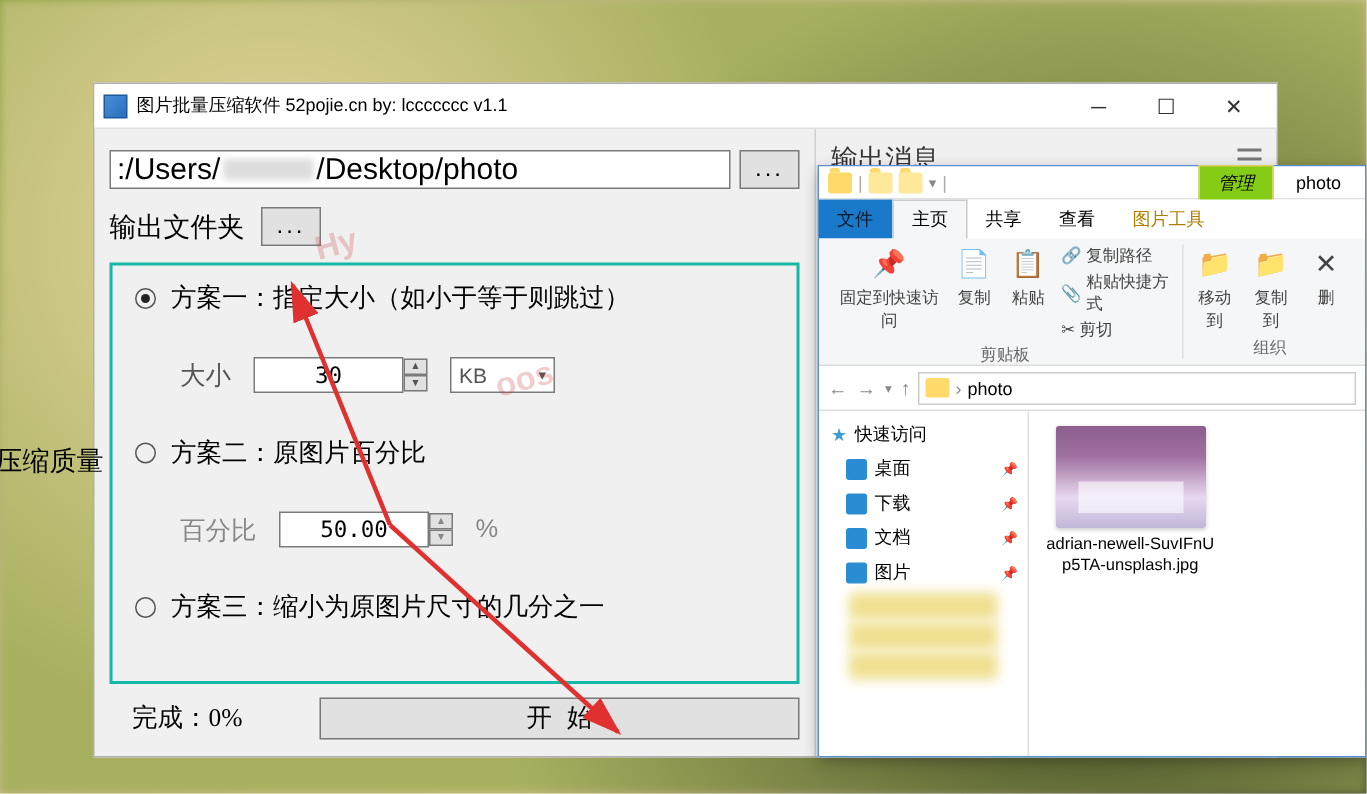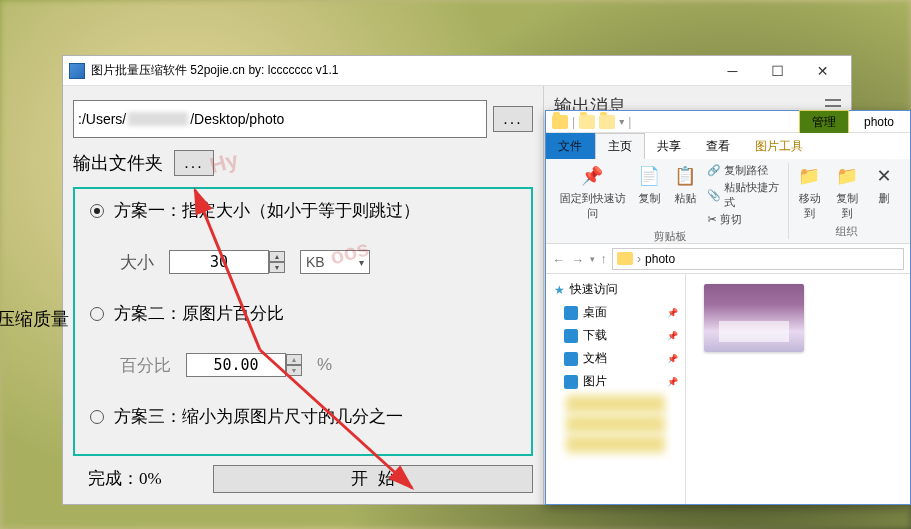--- a/index.html
+++ b/index.html
@@ -16,21 +16,21 @@
 
 .app-body { display: flex; flex: 1; min-height: 0; }
 .app-left { flex: 0 0 480px; padding: 8px 10px; display: flex; flex-direction: column; }
 .app-right { flex: 1; padding: 8px 10px; border-left: 1px solid #d0d0d0; }
 .out-title { font-family: "SimSun"; font-size: 18px; color: #333; }
 .out-menu { float: right; width: 16px; height: 14px; border: 2px solid #777; border-width: 2px 0; position: relative; }
 .out-menu::after { content:""; position:absolute; left:0; right:0; top:4px; height:2px; background:#777; }
 
 .row { display: flex; align-items: center; margin: 6px 0; font-size: 16px; }
 .row-label { width: 95px; font-family: "SimSun"; font-size: 18px; }
-.path-edit { flex: 1; height: 38px; border: 1px solid #7a7a7a; background: #fff; font-family: monospace; font-size: 14px; padding: 0 4px; display: flex; align-items: center; overflow: hidden; white-space: nowrap; }
+.path-edit { flex: 1; height: 26px; border: 1px solid #7a7a7a; background: #fff; font-family: monospace; font-size: 20px; padding: 0 4px; display: flex; align-items: center; overflow: hidden; white-space: nowrap; }
 .path-edit .masked { display: inline-block; width: 60px; height: 14px; background: #ddd; filter: blur(2px); margin: 0 2px; }
 .browse-btn { width: 40px; height: 26px; border: 1px solid #7a7a7a; background: #e1e1e1; margin-left: 6px; display: flex; align-items: center; justify-content: center; letter-spacing: 2px; }
 
 .quality-box { flex: 1; border: 2px solid #14b8a6; margin: 5px 0; padding: 10px 15px; position: relative; display: flex; flex-direction: column; gap: 28px; }
 .quality-side { position: absolute; left: -76px; top: 125px; font-size: 18px; font-family: "SimSun"; }
 
 .plan-row { display: flex; align-items: center; gap: 10px; font-size: 17px; font-family: "SimSun"; }
 .radio { width: 14px; height: 14px; border: 1px solid #555; border-radius: 50%; display: inline-flex; align-items: center; justify-content: center; flex-shrink: 0; }
 .radio.checked::after { content:""; width: 6px; height: 6px; background: #222; border-radius: 50%; }
 .sub-row { display: flex; align-items: center; gap: 15px; margin-left: 30px; font-size: 17px; color: #555; font-family: "SimSun"; }
@@ -46,21 +46,21 @@
 .progress-label { width: 140px; font-size: 17px; font-family: "SimSun"; padding-left: 15px; }
 .start-btn { flex: 1; height: 28px; border: 1px solid #7a7a7a; background: #e1e1e1; font-size: 17px; font-family: "SimSun"; display: flex; align-items: center; justify-content: center; letter-spacing: 10px; padding-left: 10px; }
 
 
 .explorer { position: absolute; left: 545px; top: 110px; width: 366px; height: 395px; background: #fff; border: 1px solid #5a8ed0; box-shadow: 0 3px 10px rgba(0,0,0,.3); display: flex; flex-direction: column; font-size: 12px; }
 .ex-quick { height: 22px; background: #fff; display: flex; align-items: center; padding: 0 6px; gap: 4px; border-bottom: 1px solid #e0e0e0; }
 .ex-quick .folder-ico { width: 16px; height: 14px; background: #ffd96a; border-radius: 2px; position: relative; }
 .ex-quick .folder-ico::before { content:""; position:absolute; top:-3px; left:1px; width:7px; height:3px; background:#ffd96a; border-radius: 2px 2px 0 0; }
 .ex-quick .sep { color: #aaa; }
 .ex-tab-extra { margin-left: auto; display: flex; align-items: center; gap: 15px; padding-right: 10px; }
-.ex-tab-extra .manage { background: #4d7c0f; padding: 3px 12px; font-size: 12px; border: 1px solid #e0d060; border-bottom: none; }
+.ex-tab-extra .manage { background: #84cc16; padding: 3px 12px; font-size: 12px; border: 1px solid #e0d060; border-bottom: none; font-style: italic; }
 .ex-tabs-row { height: 26px; display: flex; align-items: stretch; background: #fff; }
 .ex-tab { padding: 0 12px; display: flex; align-items: center; font-size: 12px; border-right: 1px solid transparent; }
 .ex-tab.file { background: #1979ca; color: #0f172a; }
 .ex-tab.active { background: #f5f6f7; border: 1px solid #ccc; border-bottom: none; }
 .ex-tab.tool { color: #b08000; }
 
 .ribbon { height: 85px; background: #f5f6f7; display: flex; padding: 4px 6px; border-bottom: 1px solid #ddd; }
 .ribbon-group { display: flex; flex-direction: column; align-items: center; padding: 0 6px; border-right: 1px solid #ddd; font-size: 11px; }
 .ribbon-group:last-child { border-right: none; }
 .rg-row { display: flex; gap: 8px; flex: 1; align-items: flex-start; }
@@ -302,20 +302,21 @@
         <span>图片</span>
         <span class="pin">📌</span>
       </div>
       <div class="side-blur"></div>
       <div class="side-blur"></div>
       <div class="side-blur"></div>
     </div>
     <div class="ex-content">
       <div class="thumb">
         <div class="thumb-img"></div>
+        <div class="thumb-label">adrian-newell-SuvIFnUp5TA-unsplash.jpg</div>
       </div>
     </div>
   </div>
 </div>
 
 <svg class="arrow" style="left:0;top:0" width="911" height="529">
   <defs>
     <marker id="ah" markerWidth="10" markerHeight="10" refX="8" refY="3" orient="auto">
       <path d="M0,0 L0,6 L9,3 z" fill="#e03030"></path>
     </marker>

